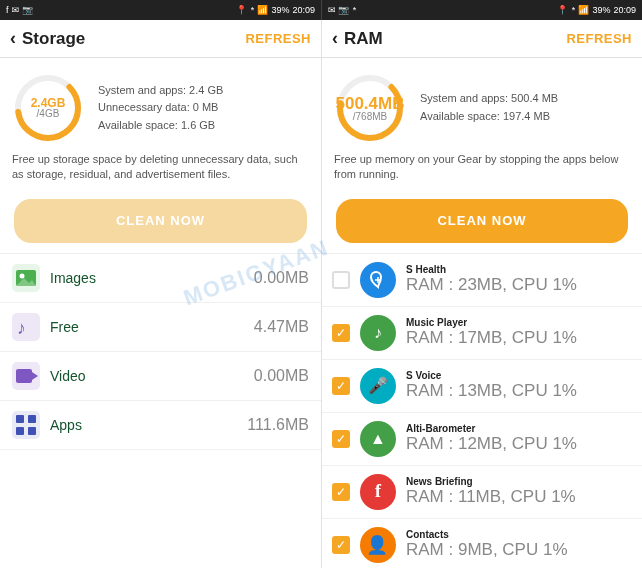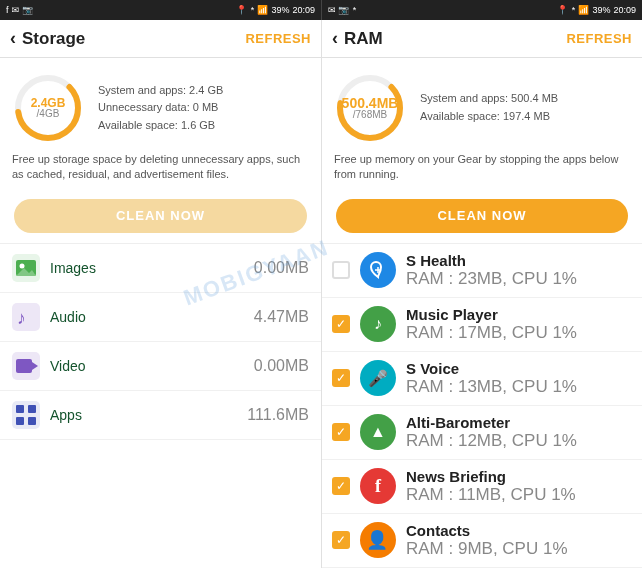--- a/index.html
+++ b/index.html
@@ -131,21 +131,21 @@
       line-height: 1.4;
     }
 
     
     .clean-btn-wrap {
       padding: 6px 14px 10px;
       background: #fff;
     }
     .clean-btn {
       width: 100%;
-      height: 34px;
+      height: 44px;
       border-radius: 17px;
       border: none;
       font-size: 13px;
       font-weight: bold;
       letter-spacing: 1px;
       cursor: pointer;
     }
     .clean-btn.disabled {
       background: #f5d9a0;
       color: #fff;
@@ -214,21 +214,21 @@
       height: 36px;
       border-radius: 50%;
       display: flex;
       align-items: center;
       justify-content: center;
       flex-shrink: 0;
       font-size: 18px;
     }
     .app-info { flex: 1; }
     .app-name {
-      font-size: 15px;
+      font-size: 10px;
       font-weight: bold;
       color: #222;
     }
     .app-ram {
       font-size: 17px;
       color: #888;
     }
 
     
     .watermark {
@@ -311,21 +311,21 @@
               <div class="circle-main">2.4GB</div>
               <div class="circle-sub">/4GB</div>
             </div>
           </div>
           <div class="info-stats">
             <div>System and apps: 2.4 GB</div>
             <div>Unnecessary data: 0 MB</div>
             <div>Available space: 1.6 GB</div>
           </div>
         </div>
-        <div class="info-desc">Free up storage space by deleting unnecessary apps, such as cached, residual, and advertisement files.</div>
+        <div class="info-desc">Free up storage space by deleting unnecessary data, such as storage, residual, and advertisement files.</div>
       </div>
       <div class="clean-btn-wrap">
         <button class="clean-btn disabled">CLEAN NOW</button>
       </div>
       <div class="divider"></div>
 
       <div>
         <div class="list-item">
           <div class="list-icon">
             <svg width="28" height="28" viewBox="0 0 28 28">
@@ -338,21 +338,21 @@
           <span class="list-label">Images</span>
           <span class="list-value">0.00MB</span>
         </div>
         <div class="list-item">
           <div class="list-icon">
             <svg width="28" height="28" viewBox="0 0 28 28">
               <rect width="28" height="28" rx="5" fill="#ede7f6"></rect>
               <text x="5" y="21" font-size="18" fill="#7e57c2">♪</text>
             </svg>
           </div>
-          <span class="list-label">Audio</span>
+          <span class="list-label">Free</span>
           <span class="list-value">4.47MB</span>
         </div>
         <div class="list-item">
           <div class="list-icon">
             <svg width="28" height="28" viewBox="0 0 28 28">
               <rect width="28" height="28" rx="5" fill="#ede7f6"></rect>
               <rect x="4" y="7" width="16" height="14" rx="2" fill="#7e57c2"></rect>
               <polygon points="20,10 26,14 20,18" fill="#7e57c2"></polygon>
             </svg>
           </div>
@@ -377,21 +377,21 @@
 
     <div class="panel right">
       <div class="info-section">
         <div class="info-top">
           <div class="circle-gauge">
             <svg viewBox="0 0 72 72">
               <circle cx="36" cy="36" r="30" fill="none" stroke="#eee" stroke-width="6"></circle>
               <circle cx="36" cy="36" r="30" fill="none" stroke="#f5a623" stroke-width="6" stroke-dasharray="122 66" stroke-dashoffset="23" stroke-linecap="round"></circle>
             </svg>
             <div class="circle-text">
-              <div class="circle-main" style="font-size:14px;">500.4MB</div>
+              <div class="circle-main" style="font-size:17px;">500.4MB</div>
               <div class="circle-sub">/768MB</div>
             </div>
           </div>
           <div class="info-stats">
             <div>System and apps: 500.4 MB</div>
             <div>Available space: 197.4 MB</div>
           </div>
         </div>
         <div class="info-desc">Free up memory on your Gear by stopping the apps below from running.</div>
       </div>

